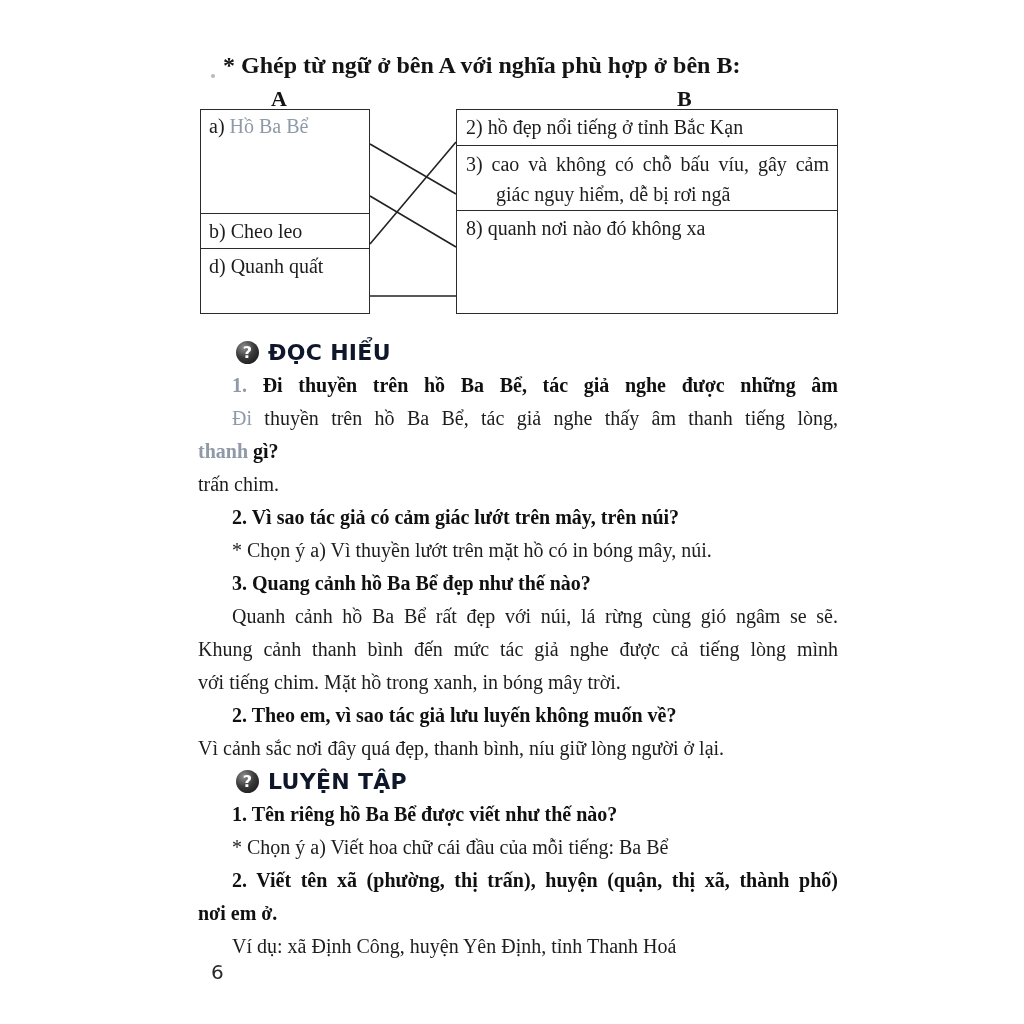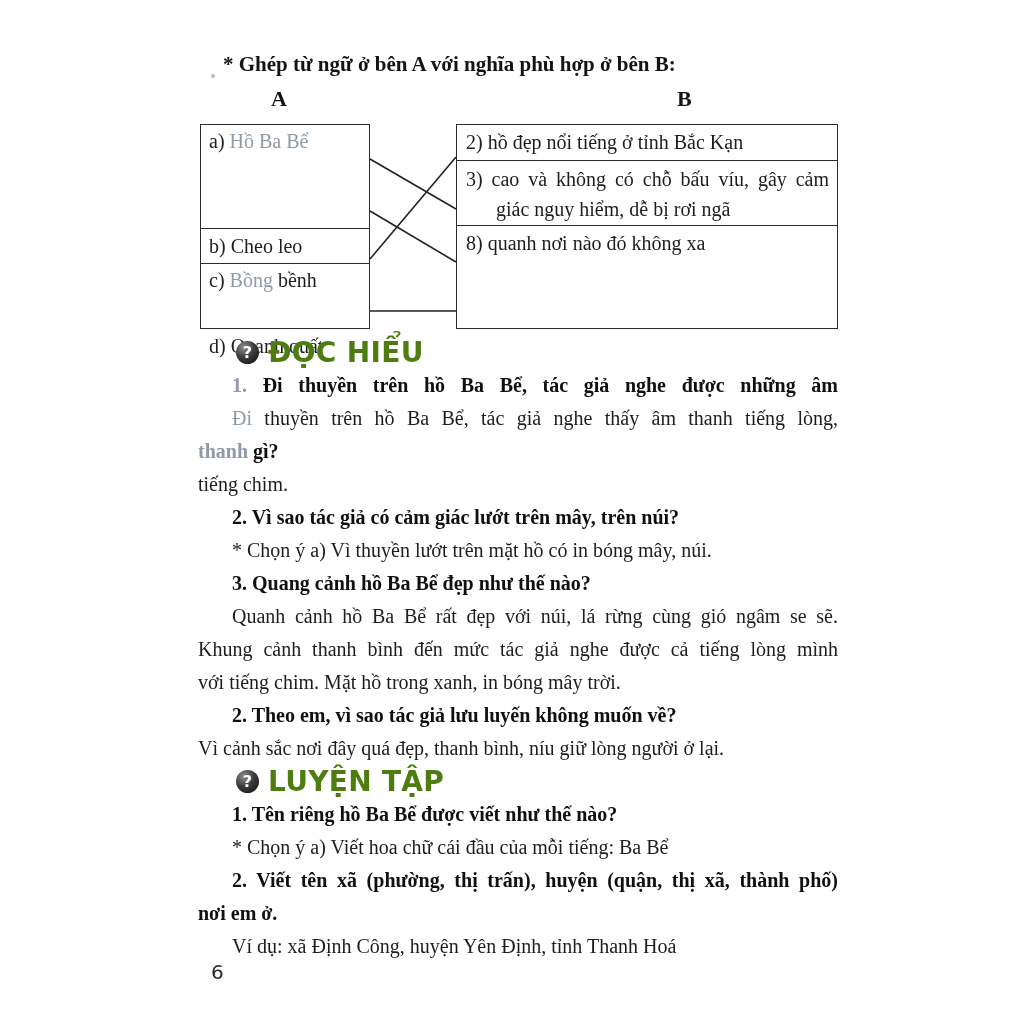--- a/index.html
+++ b/index.html
@@ -1,30 +1,30 @@
 <!DOCTYPE html>
 <html><head>
 <meta charset="utf-8">
 <style>
   html,body{margin:0;padding:0;}
   body{width:1024px;height:1024px;background:#ffffff;position:relative;
        font-family:"Liberation Serif","DejaVu Serif",serif;color:#1d1d1d;}
   .page{position:absolute;inset:0;background:#ffffff;overflow:hidden;}
 
   
-  .title{position:absolute;left:223px;top:52px;font-size:21px;font-weight:700;color:#141414;white-space:nowrap;}
+  .title{position:absolute;left:223px;top:52px;font-size:24px;font-weight:700;color:#141414;white-space:nowrap;}
   .title-dot{position:absolute;left:211px;top:74px;width:4px;height:4px;border-radius:50%;background:#b9b9b9;}
 
   
   .colhead{position:absolute;top:86px;font-size:22px;font-weight:700;color:#141414;}
   .colhead.a{left:271px;}
   .colhead.b{left:677px;}
 
   
-  .match{position:absolute;left:200px;top:124px;width:732px;height:205px;}
+  .match{position:absolute;left:200px;top:109px;width:732px;height:205px;}
   .mbox{position:absolute;top:0;height:205px;border:1.6px solid #2b2b2b;box-sizing:border-box;background:transparent;}
   .mbox.a{left:0;width:170px;}
   .mbox.b{left:256px;width:382px;}
   .mrow{box-sizing:border-box;font-size:20px;color:#1d1d1d;}
   .mrow + .mrow{border-top:1.4px solid #2b2b2b;}
   .a .r1{height:66px;padding:5px 4px 0 8px;}
   .a .r2{height:35px;display:flex;align-items:center;padding:0 4px 0 8px;margin-top:37px;}
   .a .r3{height:65px;padding:5px 4px 0 8px;}
   .a .r4{height:36px;display:flex;align-items:center;padding:0 4px 0 8px;}
   .b .r1{height:66px;padding:1px 8px 0 9px;line-height:33px;}
@@ -40,21 +40,21 @@
   .content{position:absolute;left:198px;top:336px;width:640px;}
   .line{height:33px;line-height:33px;font-size:20px;white-space:nowrap;}
   .ind{padding-left:34px;}
   .q{font-weight:700;color:#101010;}
   .jl{text-align:justify;text-align-last:justify;}
   .heading{height:33px;display:flex;align-items:center;gap:9px;padding-left:38px;}
   .qicon{width:23px;height:23px;border-radius:50%;flex:0 0 23px;
          background:radial-gradient(circle at 35% 28%,#909090 0%,#3c3c3c 45%,#0d0d0d 100%);
          color:#ffffff;display:flex;align-items:center;justify-content:center;
          font-family:"DejaVu Sans","Liberation Sans",sans-serif;font-weight:700;font-size:16px;}
-  .hlabel{font-family:"DejaVu Sans","Liberation Sans",sans-serif;font-weight:700;font-size:28px;color:#4d7c0f;letter-spacing:0.3px;}
+  .hlabel{font-family:"DejaVu Sans","Liberation Sans",sans-serif;font-weight:700;font-size:22px;color:#0f172a;letter-spacing:0.3px;}
 
   .pagenum{position:absolute;left:211px;top:960px;font-family:"DejaVu Sans","Liberation Sans",sans-serif;
            font-size:20px;color:#2a2a2a;}
 </style>
 </head>
 <body>
 
 <div class="page">
 
   <span class="title-dot"></span>
@@ -62,21 +62,20 @@
 
   <div class="colhead a">A</div>
   <div class="colhead b">B</div>
 
   <div class="match">
     <div class="mbox a">
       <div class="mrow r1"><span>a) </span><span class="tint">Hồ Ba Bể</span><span></span></div>
       <div class="mrow r2">
           <span>b) Cheo leo</span>
         </div>
-      <div class="mrow r3"><span>c) </span><span class="tint">Bồng</span><span> bềnh</span></div>
       <div class="mrow r4">
           <span>d) Quanh quất</span>
         </div>
     </div>
 
     <div class="mbox b">
       <div class="mrow r2">
         <div>2) hồ đẹp nổi tiếng ở tỉnh Bắc Kạn</div>
       </div>
       <div class="mrow r3">
@@ -100,21 +99,21 @@
 
     <div class="heading">
       <span class="qicon">?</span>
       <span class="hlabel">ĐỌC HIỂU</span>
     </div>
 
     <div class="line q ind jl"><span class="tint">1.</span><span> Đi thuyền trên hồ Ba Bể, tác giả nghe được những âm</span></div>
     <div class="line ind jl"><span class="tint">Đi</span><span> thuyền trên hồ Ba Bể, tác giả nghe thấy âm thanh tiếng lòng,</span></div>
 
     <div class="line q"><span class="tint">thanh</span><span> gì?</span></div>
-    <div class="line">tiếng chim.</div>
+    <div class="line">trấn chim.</div>
 
     <div class="line q ind">2. Vì sao tác giả có cảm giác lướt trên mây, trên núi?</div>
     <div class="line ind">* Chọn ý a) Vì thuyền lướt trên mặt hồ có in bóng mây, núi.</div>
 
     <div class="line q ind">3. Quang cảnh hồ Ba Bể đẹp như thế nào?</div>
     <div class="line ind jl">Quanh cảnh hồ Ba Bể rất đẹp với núi, lá rừng cùng gió ngâm se sẽ.</div>
     <div class="line jl">Khung cảnh thanh bình đến mức tác giả nghe được cả tiếng lòng mình</div>
     <div class="line">với tiếng chim. Mặt hồ trong xanh, in bóng mây trời.</div>
 
     <div class="line q ind">2. Theo em, vì sao tác giả lưu luyến không muốn về?</div>

